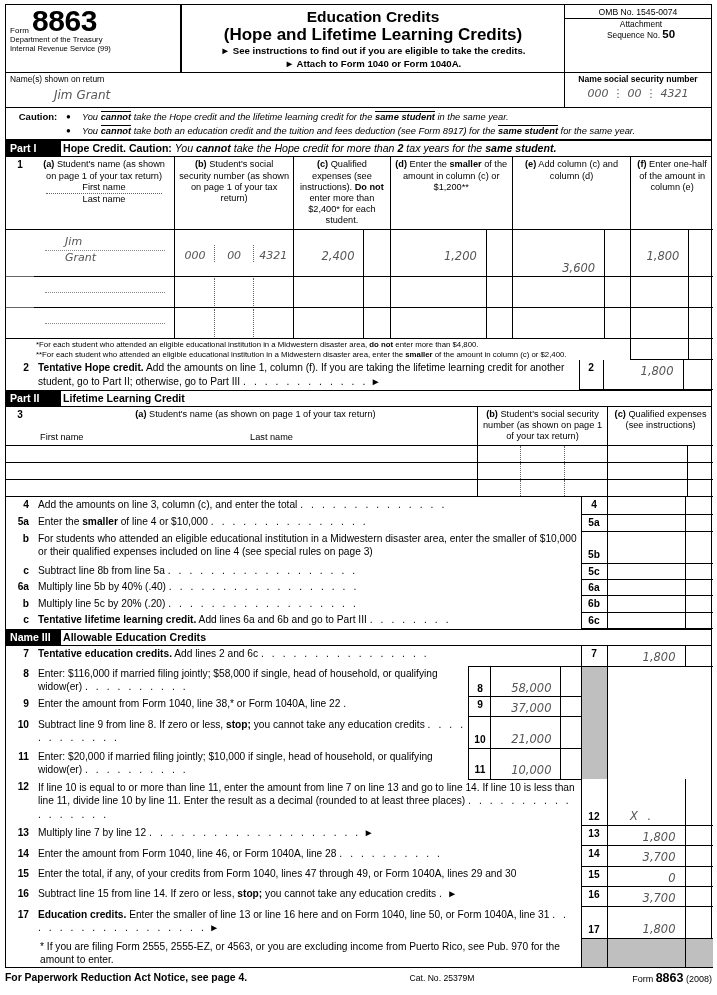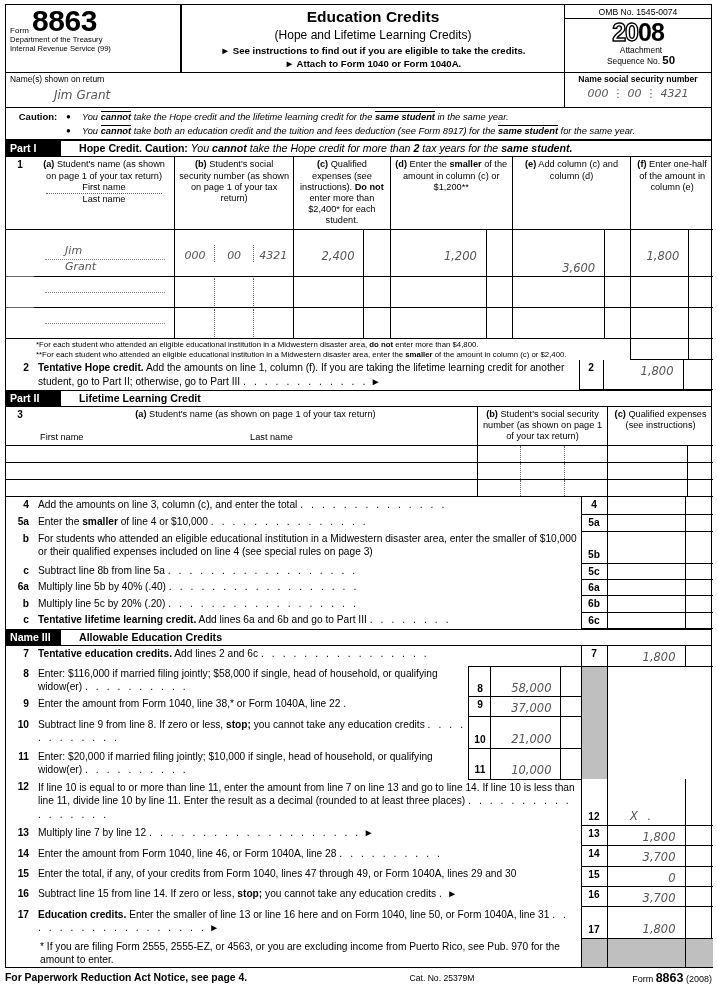--- a/index.html
+++ b/index.html
@@ -9,21 +9,21 @@
 
   
   .hdr{display:flex;border-bottom:1px solid #000;}
   .hdr-left{width:176px;box-sizing:border-box;padding:2px 4px 2px 4px;border-right:2px solid #000;}
   .formword{font-size:8px;letter-spacing:.1px;}
   .formnum{font-size:30px;font-weight:bold;line-height:28px;letter-spacing:-.5px;}
   .formline1{display:flex;align-items:flex-end;gap:3px;}
   .deptline{font-size:7.6px;line-height:9.4px;}
   .hdr-mid{flex:1;box-sizing:border-box;text-align:center;padding:3px 2px 2px 2px;border-right:1px solid #000;}
   .title1{font-size:15.5px;font-weight:bold;line-height:18px;}
-  .title2{font-size:12px;font-weight:normal;line-height:18px;}
+  .title2{font-size:17px;font-weight:bold;line-height:18px;}
   .subt{font-size:9.6px;font-weight:bold;line-height:12px;margin-top:1px;}
   .hdr-right{width:146px;box-sizing:border-box;}
   .omb{font-size:8.6px;text-align:center;padding:2px 0 1px 0;border-bottom:1px solid #000;}
   .yearbox{text-align:center;padding:1px 0 0 0;}
   .yr{font-size:25px;font-weight:bold;line-height:25px;letter-spacing:-1px;}
   .yr .hollow{color:#fff;-webkit-text-stroke:1.4px #000;text-shadow:0 0 0 #000;}
   .attach{font-size:8.4px;line-height:10px;text-align:center;padding-left:6px;}
   .attach .seqno{font-size:11.5px;font-weight:bold;}
 
   
@@ -43,42 +43,42 @@
   .cautlbl{font-size:9.5px;font-weight:bold;width:56px;flex:none;text-align:center;}
   .cautbody{font-size:9.3px;line-height:12.2px;font-style:italic;}
   .cautbody .bt{font-weight:bold;font-style:italic;}
   .bullet{font-size:8px;margin-right:4px;}
   .cb-row{display:flex;}
   .cb-row .bl{width:12px;flex:none;}
 
   
   .partbar{display:flex;align-items:center;border-bottom:1px solid #000;border-top:1px solid #000;height:15px;background:#fff;}
   .parttag{background:#000;color:#fff;font-size:10.6px;font-weight:bold;padding:0 5px 0 4px;height:15px;line-height:15px;width:55px;box-sizing:border-box;}
-  .parttxt{font-size:10.6px;font-weight:bold;padding-left:18px;line-height:13px;}
+  .parttxt{font-size:10.6px;font-weight:bold;padding-left:2px;line-height:13px;}
   .parttxt .ital{font-style:italic;font-weight:bold;}
   .parttxt .italn{font-style:italic;font-weight:normal;}
 
   
   table{border-collapse:collapse;width:100%;}
   td{vertical-align:top;}
   .bl{border-left:1px solid #000;}
   .br{border-right:1px solid #000;}
   .bb{border-bottom:1px solid #000;}
   .bt{border-top:1px solid #000;}
 
   
   .p1{width:707px;border-collapse:collapse;table-layout:fixed;}
   .p1 .colhd{font-size:9.2px;line-height:11.2px;text-align:center;padding:2px 3px;border-right:1px solid #000;border-bottom:1px solid #000;}
   .p1 .rowno{font-size:10px;font-weight:bold;text-align:center;padding-top:2px;border-bottom:1px solid #000;}
   .dotline{border-bottom:1px dotted #666;width:86%;margin:0 auto;}
   .amt{font-family:"DejaVu Sans",sans-serif;font-style:italic;color:#555;font-size:11.5px;text-align:right;padding-right:8px;padding-top:4px;}
   .ssncol{display:flex;height:100%;}
   .ssnpart{flex:1;text-align:center;font-family:"DejaVu Sans",sans-serif;font-style:italic;color:#555;font-size:11px;padding-top:4px;}
   .dotv{border-left:1px dotted #666;}
-  .namefill{padding:13px 8px 0 10px;}
+  .namefill{padding:4px 8px 0 10px;}
   .namefirst{font-family:"DejaVu Sans",sans-serif;font-style:italic;color:#555;font-size:11px;padding-left:20px;}
   .namedots{border-bottom:1px dotted #888;height:1px;margin-top:1px;}
 
   
   .fnote{font-size:7.8px;line-height:9.6px;padding:1px 6px 0 30px;}
   .fnote b{font-weight:bold;}
 
   
   .lines{width:707px;border-collapse:collapse;table-layout:fixed;}
   .lines td{font-size:10.2px;line-height:13.4px;}
@@ -120,23 +120,20 @@
         <span>►</span>
         <span>See instructions to find out if you are eligible to take the credits.</span>
       </div>
       <div class="subt">
         <span>►</span>
         <span>Attach to Form 1040 or Form 1040A.</span>
       </div>
     </div>
     <div class="hdr-right">
       <div class="omb">OMB No. 1545-0074</div>
-      <div class="yearbox">
-        <span class="yr"><span class="hollow">20</span><span>08</span></span>
-      </div>
       <div class="attach">Attachment</div>
       <div class="attach">
         <span>Sequence No.</span>
         <span class="seqno">50</span>
       </div>
     </div>
   </div>
 
   <div class="namerow">
     <div class="namecell">

